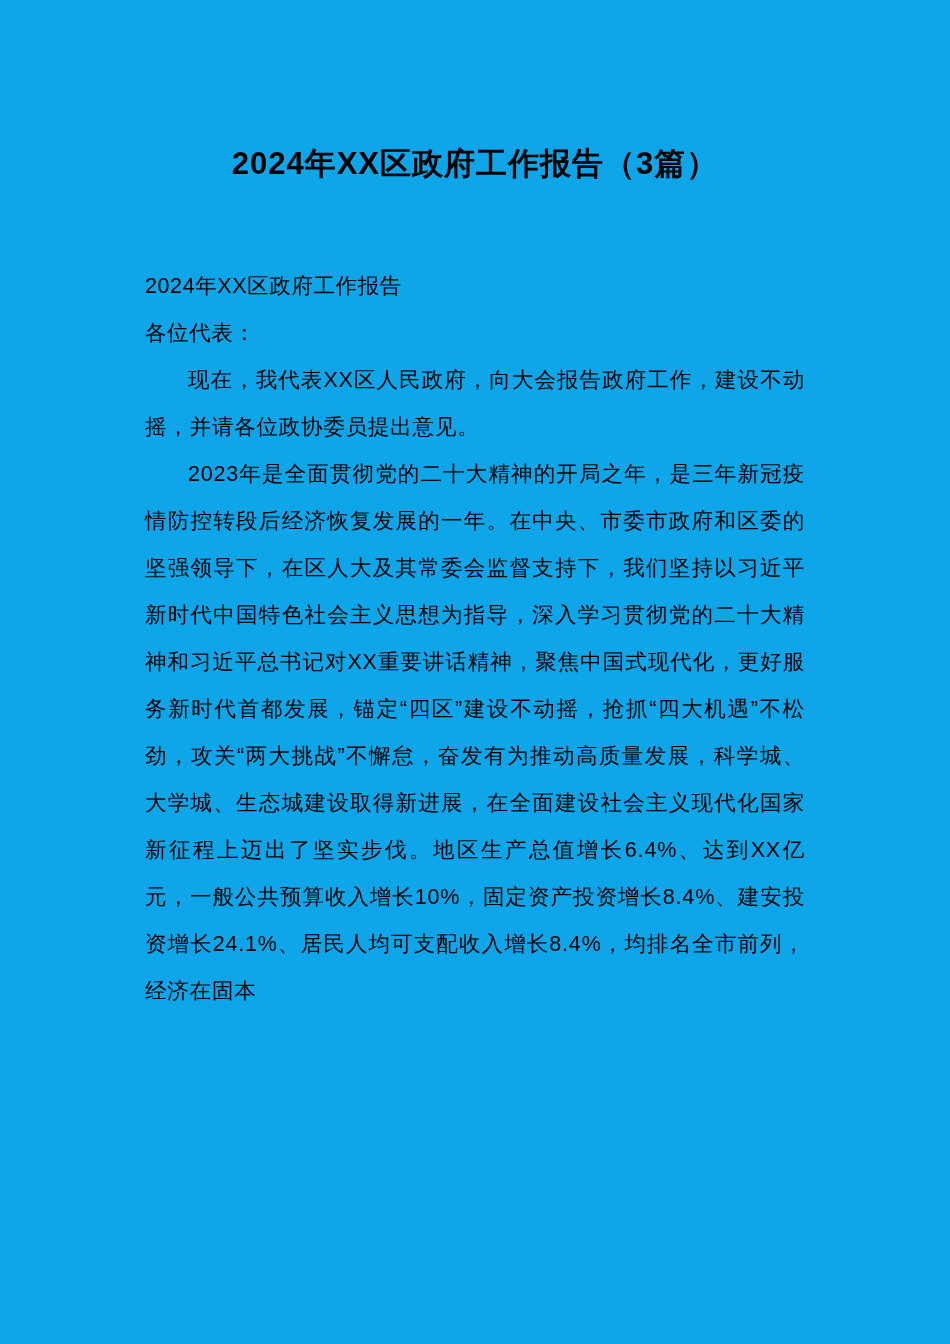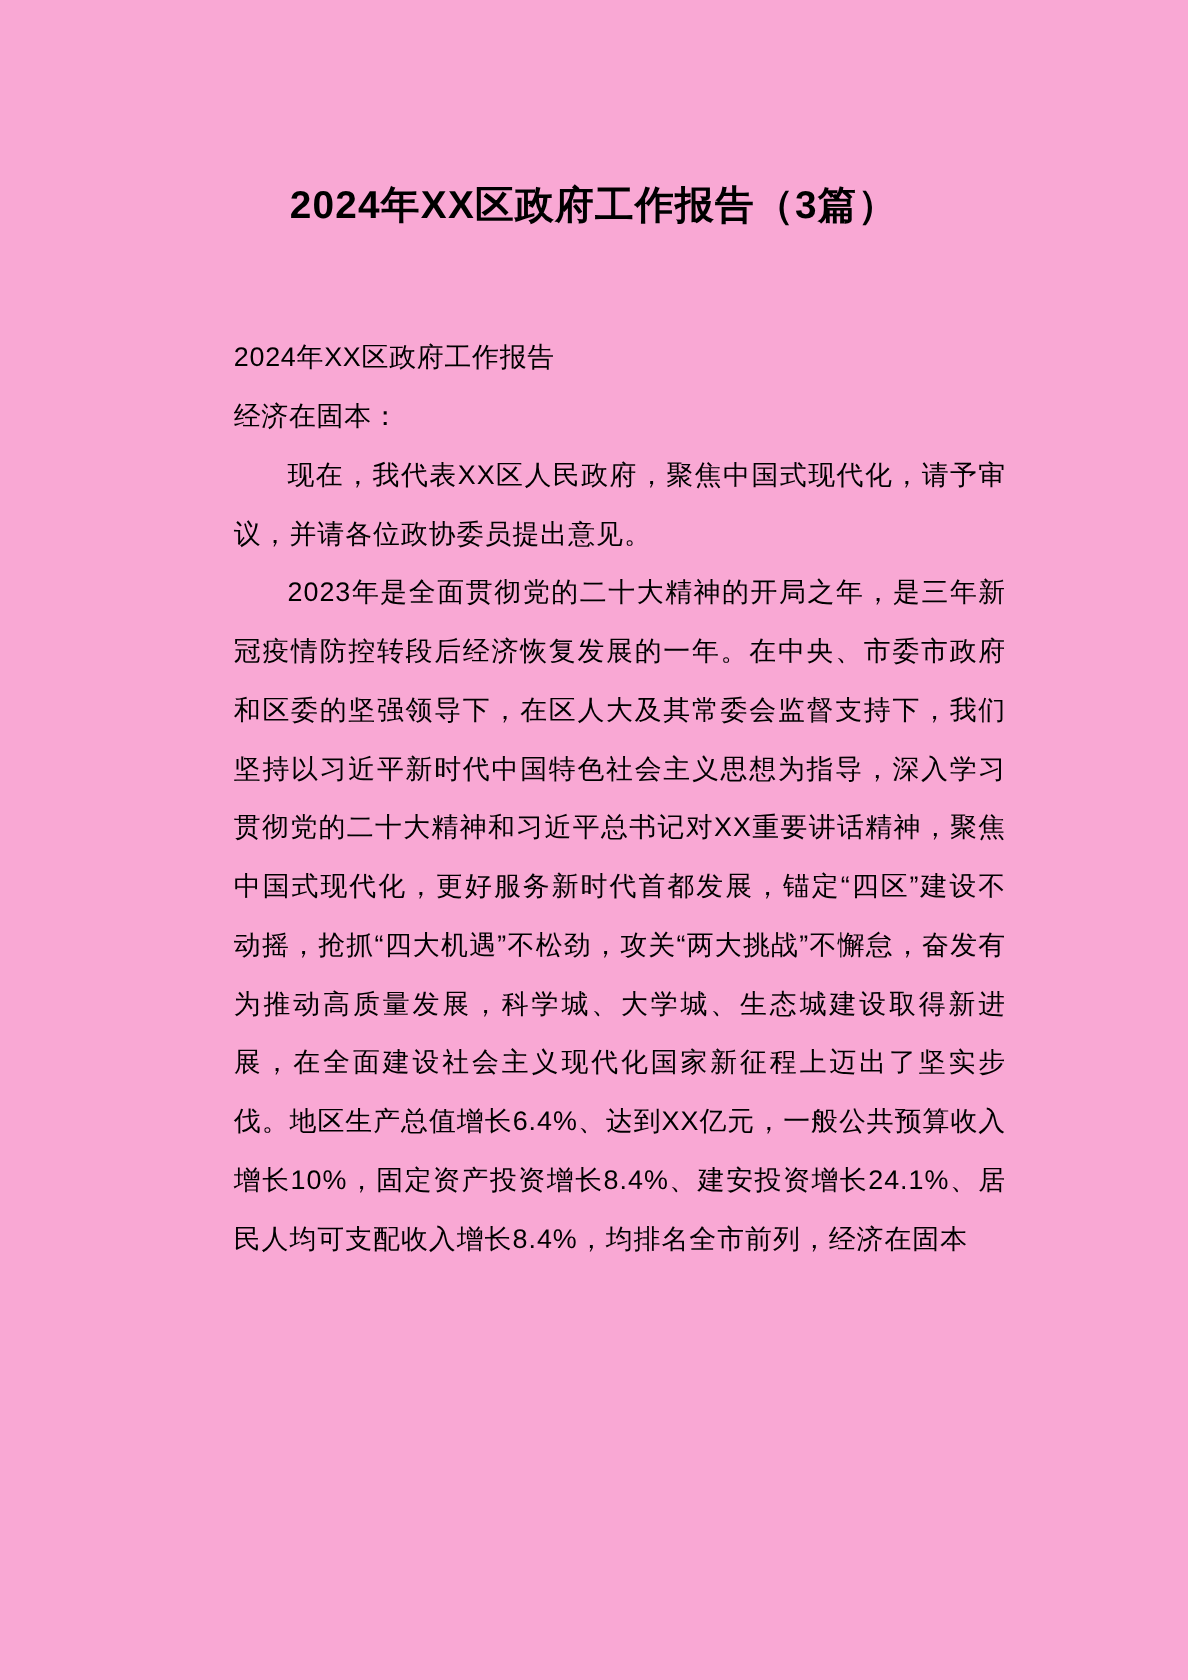--- a/index.html
+++ b/index.html
@@ -11,36 +11,35 @@
     width: 950px;
     height: 1344px;
     font-family: "Liberation Sans", "DejaVu Sans", sans-serif;
     color: #000000;
     overflow: hidden;
   }
   .page {
     position: relative;
     width: 950px;
     height: 1344px;
-    background: #f9a8d4;
+    background: #0ea5e9;
     box-sizing: border-box;
     padding: 0 145px 0 145px;
   }
   .doc-title {
     margin: 0;
     padding-top: 142px;
     font-size: 31px;
     font-weight: bold;
     letter-spacing: 1px;
     text-align: center;
     line-height: 1.4;
   }
   .body-block {
     margin-top: 78px;
-    margin-left: 42px;
   }
   p.line {
     margin: 0;
     font-size: 21.5px;
     line-height: 47px;
     text-align: justify;
     text-justify: inter-ideograph;
     letter-spacing: 0.6px;
   }
   p.indent {
@@ -61,22 +60,22 @@
 <body>
 
 <div class="page">
 
   <h1 class="doc-title">2024年XX区政府工作报告（3篇）</h1>
 
   <div class="body-block">
 
     <p class="line">2024年XX区政府工作报告</p>
 
-    <p class="line">经济在固本：</p>
+    <p class="line">各位代表：</p>
 
-    <p class="body-para">现在，我代表XX区人民政府，聚焦中国式现代化，请予审议，并请各位政协委员提出意见。</p>
+    <p class="body-para">现在，我代表XX区人民政府，向大会报告政府工作，建设不动摇，并请各位政协委员提出意见。</p>
 
 
     <p class="body-para">2023年是全面贯彻党的二十大精神的开局之年，是三年新冠疫情防控转段后经济恢复发展的一年。在中央、市委市政府和区委的坚强领导下，在区人大及其常委会监督支持下，我们坚持以习近平新时代中国特色社会主义思想为指导，深入学习贯彻党的二十大精神和习近平总书记对XX重要讲话精神，聚焦中国式现代化，更好服务新时代首都发展，锚定“四区”建设不动摇，抢抓“四大机遇”不松劲，攻关“两大挑战”不懈怠，奋发有为推动高质量发展，科学城、大学城、生态城建设取得新进展，在全面建设社会主义现代化国家新征程上迈出了坚实步伐。地区生产总值增长6.4%、达到XX亿元，一般公共预算收入增长10%，固定资产投资增长8.4%、建安投资增长24.1%、居民人均可支配收入增长8.4%，均排名全市前列，经济在固本</p>
 
   </div>
 
 </div>
 
 </body></html>

